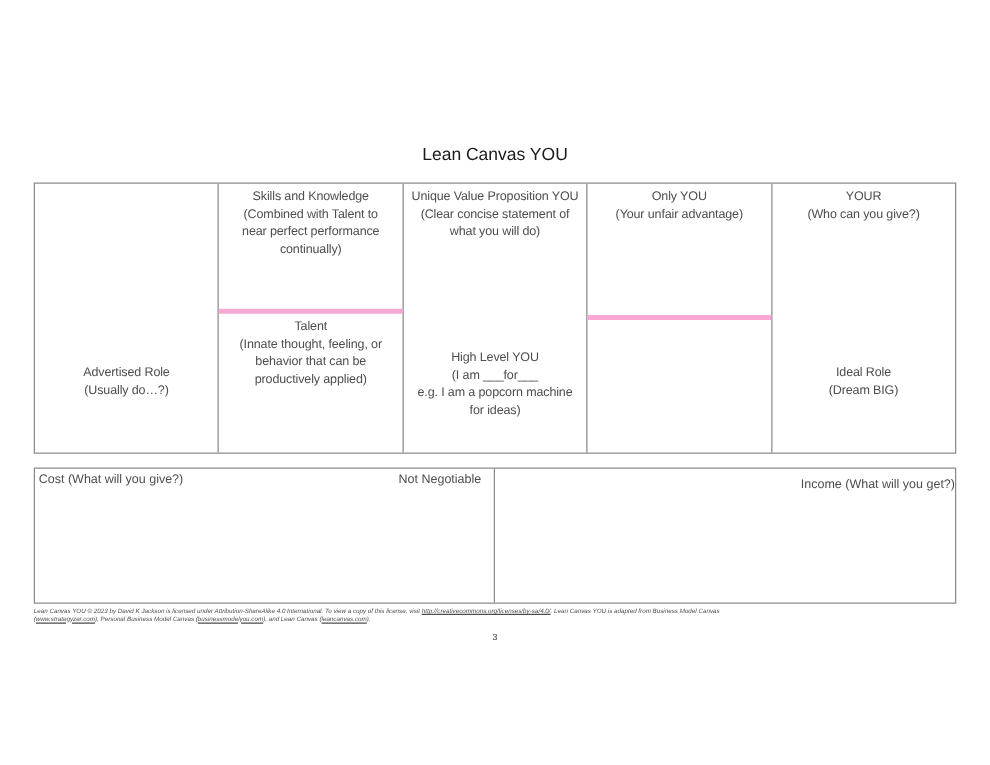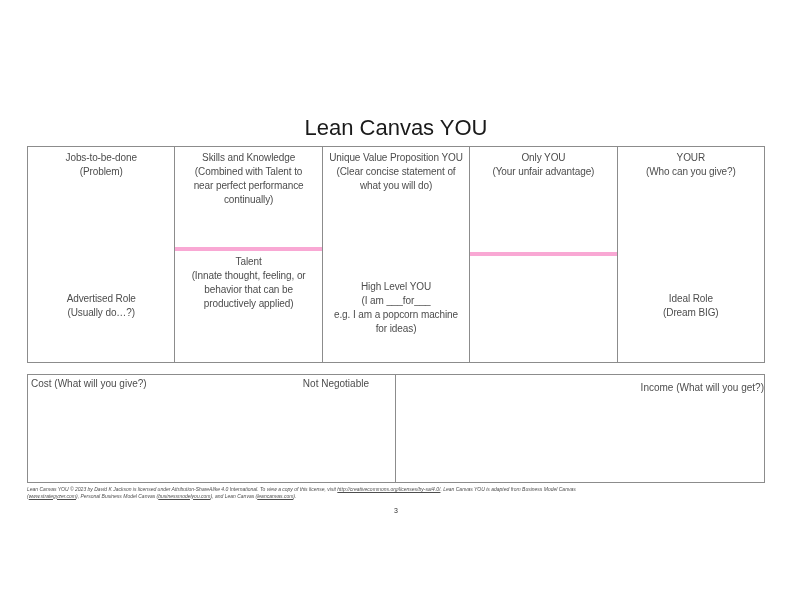--- a/index.html
+++ b/index.html
@@ -14,21 +14,21 @@
     height: 612px;
     background: #ffffff;
     overflow: hidden;
   }
   .title {
     position: absolute;
     top: 115px;
     left: 0;
     width: 792px;
     text-align: center;
-    font-size: 22px;
+    font-size: 14px;
     color: #1a1a1a;
     letter-spacing: 0px;
   }
   
   .grid-top {
     position: absolute;
     left: 27px;
     top: 146px;
     width: 738px;
     height: 217px;
@@ -78,21 +78,21 @@
     border: 1px solid #8c8c8c;
     box-sizing: border-box;
   }
   .bcell-left {
     width: 368px;
     box-sizing: border-box;
     border-right: 1px solid #8c8c8c;
     display: flex;
     justify-content: space-between;
     align-items: flex-start;
-    padding: 2px 26px 0 3px;
+    padding: 2px 10px 0 3px;
   }
   .bcell-right {
     flex: 1 1 0;
     box-sizing: border-box;
     padding: 2px 0 0 3px;
     text-align: right;
   }
   .blabel {
     font-size: 10px;
     line-height: 13px;
@@ -123,22 +123,20 @@
 </head>
 <body>
 
 <div class="sheet">
 
   <div class="title">Lean Canvas YOU</div>
 
   <div class="grid-top">
 
     <div class="col">
-      <div class="lbl">Jobs-to-be-done
-(Problem)</div>
       <div class="lbl mid">Advertised Role
 (Usually do…?)</div>
     </div>
 
     <div class="col">
       <div class="subcell-top h104">
         <div class="lbl">Skills and Knowledge
 (Combined with Talent to
 near perfect performance
 continually)</div>

